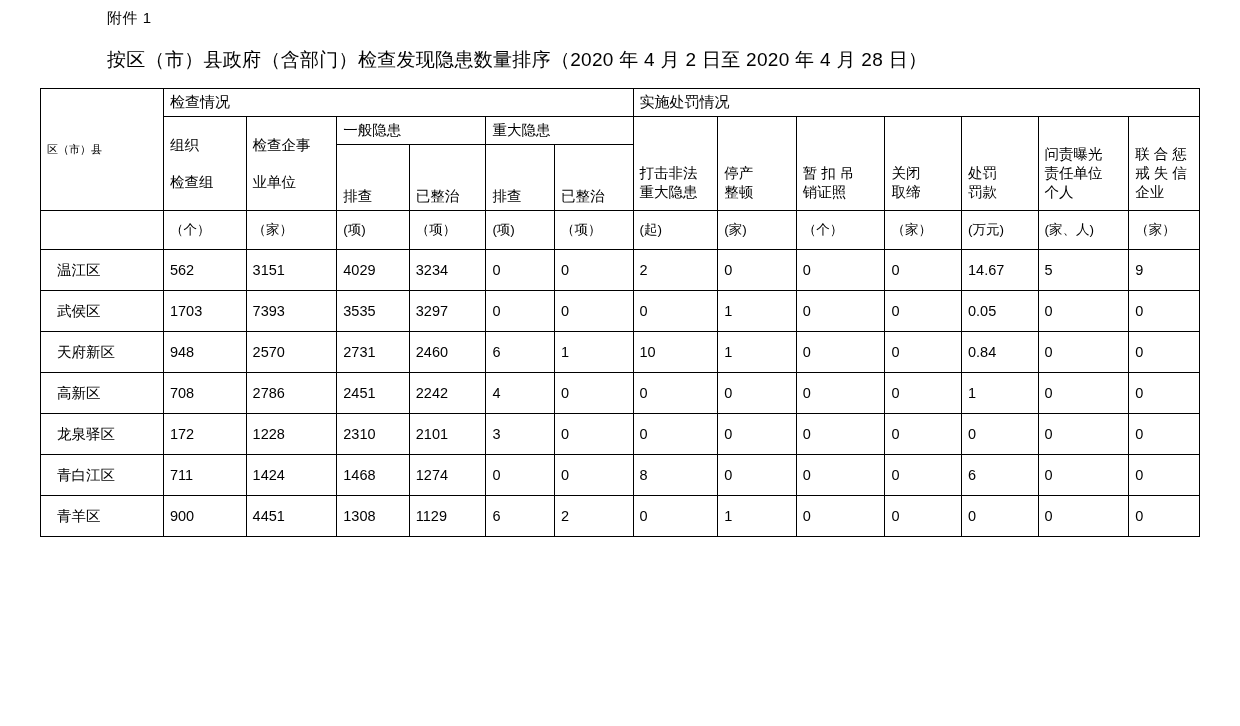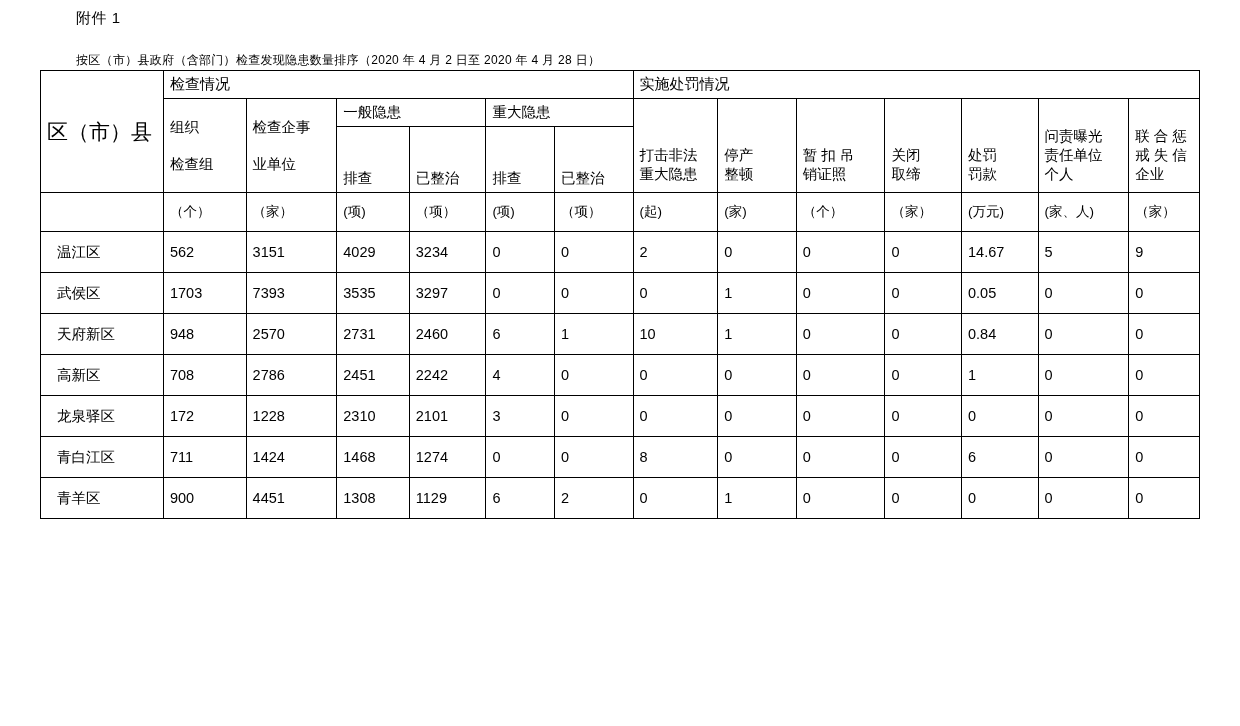--- a/index.html
+++ b/index.html
@@ -14,38 +14,39 @@
     color: #000000;
     overflow: hidden;
   }
   .page {
     position: relative;
     width: 1240px;
     height: 726px;
     box-sizing: border-box;
   }
   .doc-head {
-    padding-left: 76px;
+    padding-left: 107px;
     padding-top: 8px;
   }
   .attach-label {
     font-size: 15px;
     line-height: 20px;
     margin-bottom: 22px;
     letter-spacing: 0.5px;
   }
   .doc-title {
     font-size: 15.5px;
     line-height: 20px;
     margin-bottom: 24px;
     letter-spacing: 0.5px;
   }
   .doc-subtitle {
-    font-size: 12px;
+    font-size: 19px;
     line-height: 20px;
+    margin-bottom: 18px;
     letter-spacing: 0.3px;
   }
   table.stats {
     border-collapse: collapse;
     table-layout: fixed;
     margin-left: 40px;
     width: 1160px;
     font-size: 14.5px;
   }
   table.stats td, table.stats th {
@@ -60,21 +61,21 @@
     padding-left: 10px;
     font-size: 15px;
   }
   .col-head {
     font-size: 14.5px;
     line-height: 19px;
     padding-left: 8px;
     margin-top: 36px;
   }
   .region-head {
-    font-size: 21px;
+    font-size: 11px;
     padding-left: 10px;
     vertical-align: middle;
     margin-top: 12px;
   }
   .unit-cell {
     font-size: 13.5px;
     padding-left: 8px;
     height: 30px;
   }
   .data-row td {

